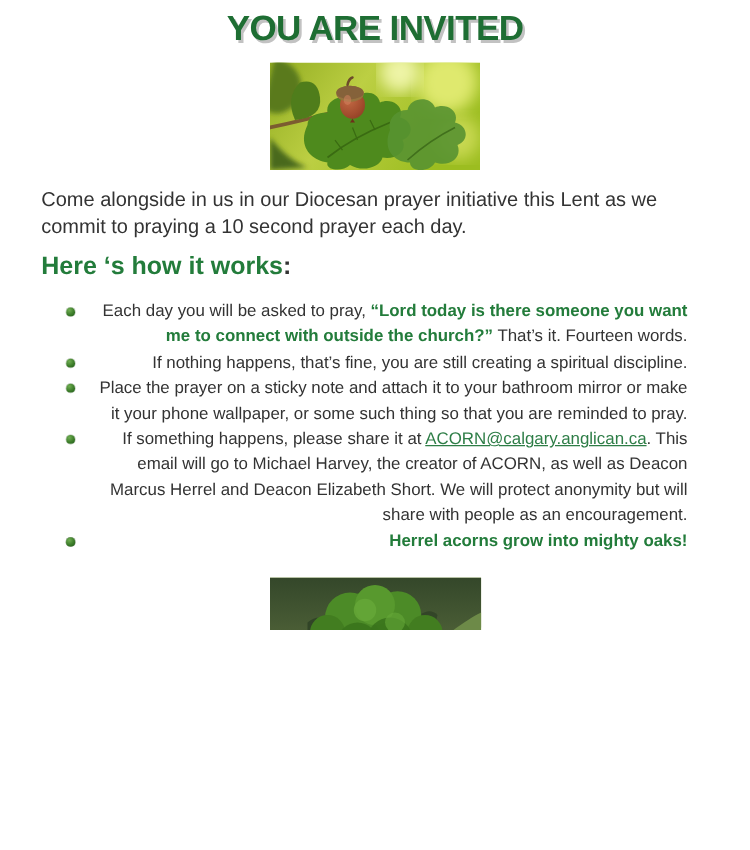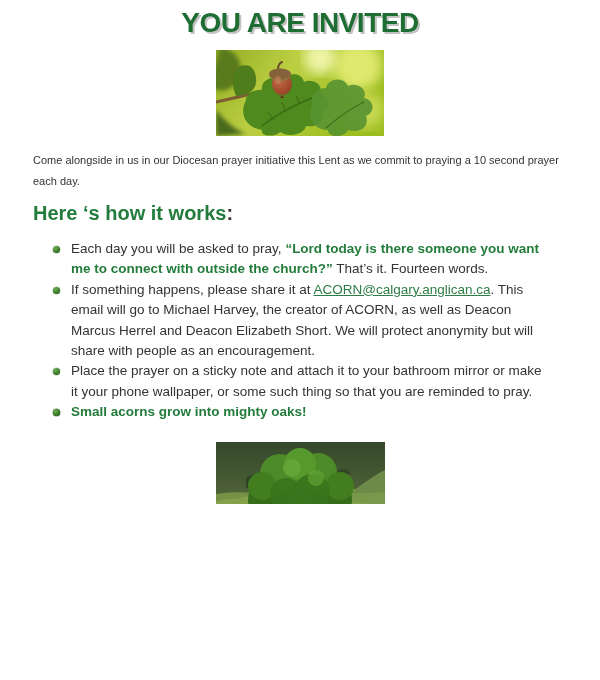--- a/index.html
+++ b/index.html
@@ -22,35 +22,35 @@
     font-size:28px;font-weight:700;letter-spacing:-0.5px;
     color:var(--title-green);
     text-shadow:2px 2px 0 var(--title-shadow);
   }
   .photo{display:block;margin:0 auto;}
   .photo svg{display:block;}
   .photo.acorn{width:168px;height:86px;margin-top:11px;}
   .photo.tree{width:169px;height:132px;margin-top:19px;}
   p.intro{
     margin:14px 28px 0 33px;
-    font-size:11px;line-height:21px;
+    font-size:16px;line-height:21px;
   }
   h2.how{
     margin:11px 0 0 33px;
     font-size:20px;font-weight:700;line-height:21px;
   }
   h2.how .green-part{color:var(--green);}
   h2.how .colon{color:var(--body-text);}
   ul.how-list{
     margin:15px 0 0 0;
     padding:0 50px 0 52px;
     list-style:none;
     font-size:13.5px;line-height:20.4px;
   }
-  ul.how-list li{position:relative;padding-left:19px;}
+  ul.how-list li{position:relative;padding-left:19px;text-align:right;}
   .bullet{
     position:absolute;left:1px;top:7px;width:7px;height:7px;
     border-radius:55% 55% 50% 50%;
     background:radial-gradient(circle at 35% 30%, #6fae52 0%, #3d7d2a 55%, #205a1a 100%);
     box-shadow:0 0 0 0.5px rgba(40,80,30,0.35);
   }
   .seg-normal{color:var(--body-text);}
   .seg-green-bold{color:var(--green);font-weight:700;}
   .seg-green{color:var(--soft-green);}
   a.seg-link{color:var(--link-green);text-decoration:underline;cursor:pointer;}
@@ -108,39 +108,43 @@
 
   <h2 class="how"><span class="green-part">Here ‘s how it works</span><span class="colon">:</span></h2>
 
   <ul class="how-list" id="how-list">
     <li>
       <span class="bullet"></span>
       <span class="li-text"><span class="seg-normal">Each day you will be asked to pray, </span><span class="seg-green-bold">“Lord today is there someone you want me to connect with outside the church?”</span><span class="seg-normal"> That’s it. Fourteen words.</span></span>
     </li>
 
 
-
     <li>
       <span class="bullet"></span>
-      <span class="li-text"><span class="seg-normal">If something happens, please share it at </span><a href="#" class="seg-link">ACORN@calgary.anglican.ca</a><span class="seg-normal">.  This email will go to Michael Harvey, the creator of ACORN, as well as Deacon Marcus Herrel and Deacon Elizabeth Short. We will protect anonymity but will share with people as an encouragement.</span></span>
+      <span class="li-text"><span class="seg-normal">If nothing happens, that’s fine, you are still creating a spiritual discipline.</span></span>
     </li>
 
     <li>
       <span class="bullet"></span>
       <span class="li-text"><span class="seg-normal">Place the prayer on a sticky note and attach it to your bathroom mirror or make it your phone wallpaper, or some such thing so that you are reminded to pray.</span></span>
+    </li>
+
+    <li>
+      <span class="bullet"></span>
+      <span class="li-text"><span class="seg-normal">If something happens, please share it at </span><a href="#" class="seg-link">ACORN@calgary.anglican.ca</a><span class="seg-normal">.  This email will go to Michael Harvey, the creator of ACORN, as well as Deacon Marcus Herrel and Deacon Elizabeth Short. We will protect anonymity but will share with people as an encouragement.</span></span>
     </li>
 
 
     <li>
       <span class="bullet"></span>
     </li>
 
     <li>
       <span class="bullet"></span>
-      <span class="li-text"><span class="seg-green-bold">Small acorns grow into mighty oaks!</span></span>
+      <span class="li-text"><span class="seg-green-bold">Herrel acorns grow into mighty oaks!</span></span>
     </li>
   </ul>
 
   <div class="photo tree">
     <svg width="169" height="132" viewBox="0 0 169 132">
       <defs>
         <linearGradient id="meadow" x1="0" y1="0" x2="0" y2="1">
           <stop offset="0" stop-color="#8fae3a"></stop>
           <stop offset="0.5" stop-color="#b5c94a"></stop>
           <stop offset="0.75" stop-color="#cdd65e"></stop>

